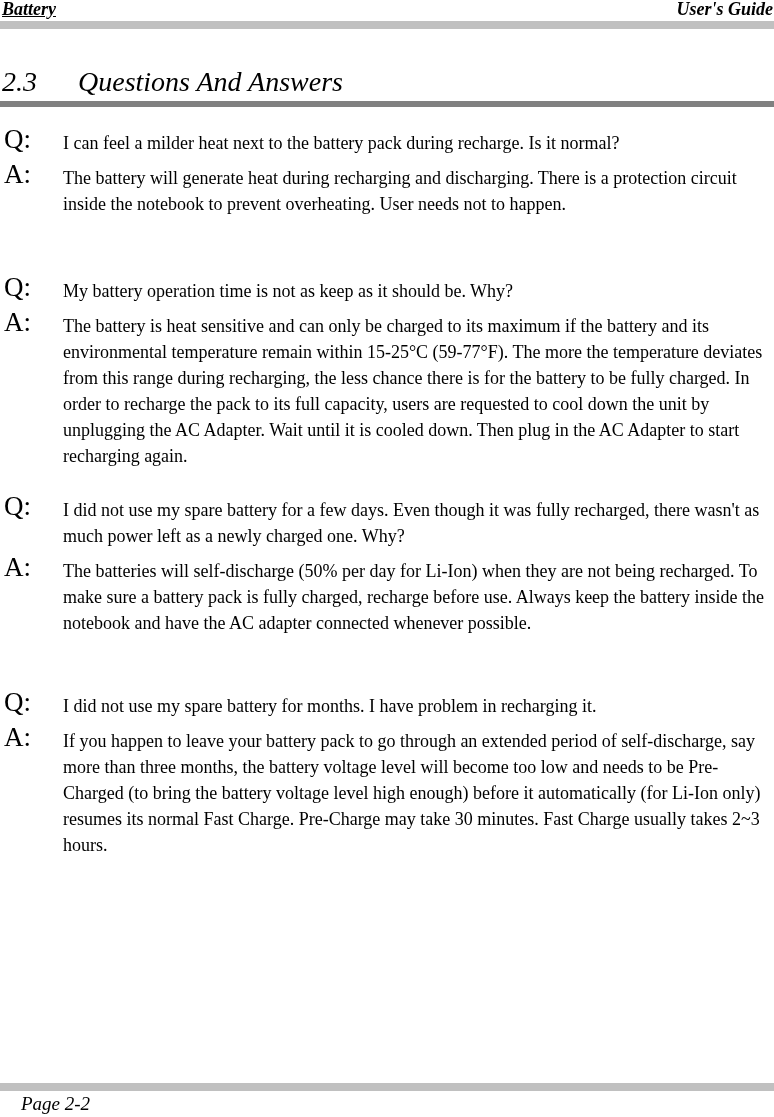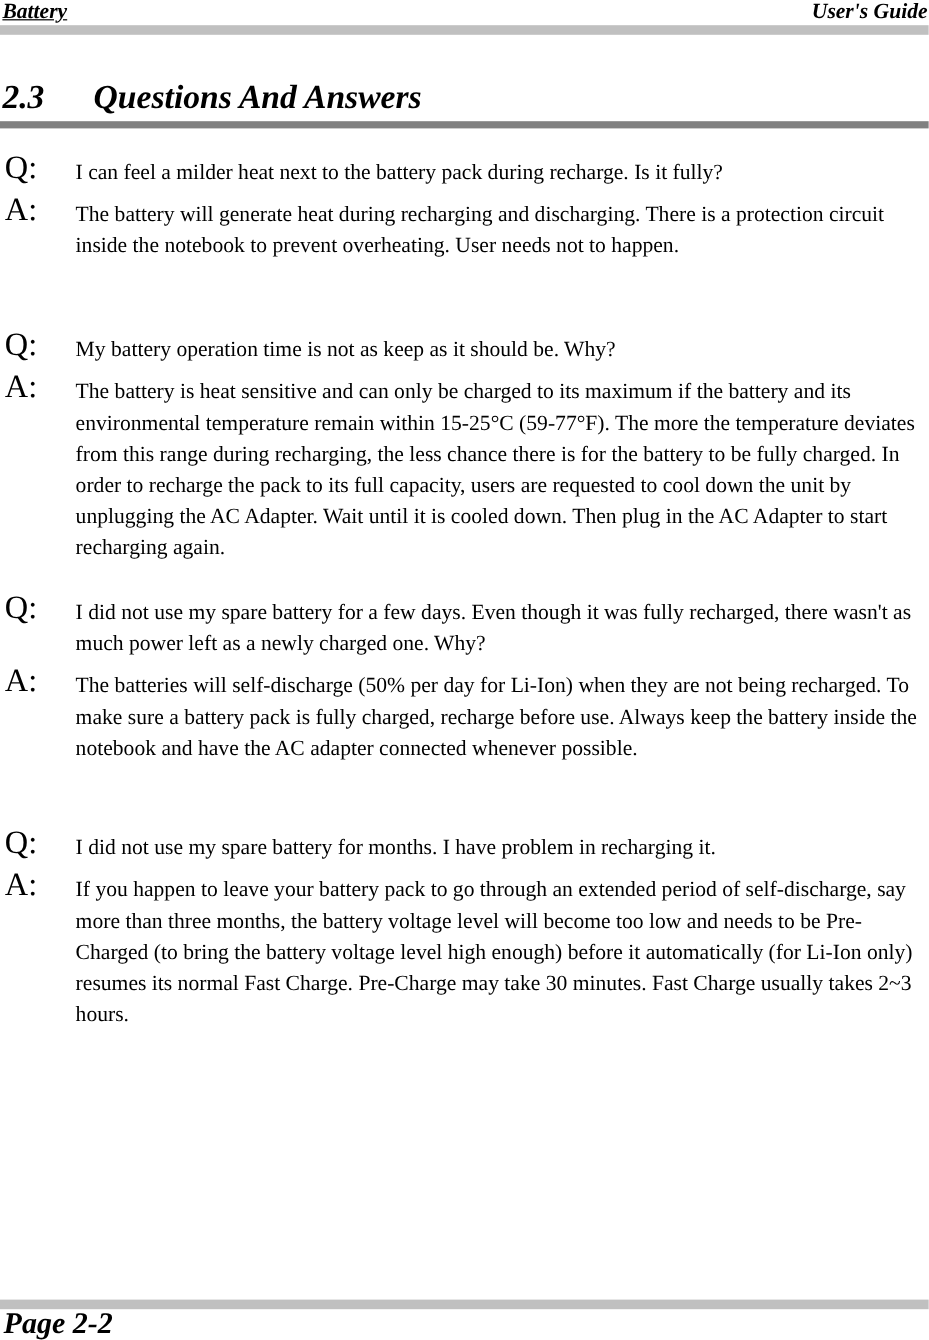--- a/index.html
+++ b/index.html
@@ -11,54 +11,53 @@
     position: absolute; top: -1px; font-size: 18px; font-weight: bold; font-style: italic;
     line-height: 20px;
   }
   .hdr-left { left: 2px; text-decoration: underline; }
   .hdr-right { right: 1px; }
   .hdr-bar { position: absolute; left: 0; top: 21px; width: 774px; height: 8px; background: #c0c0c0; }
 
   .section-title {
     position: absolute; left: 2px; top: 64px; font-size: 28px; font-style: italic; line-height: 36px;
     white-space: nowrap;
-    font-weight: bold;
   }
   .section-title .num { display: inline-block; width: 76px; }
   .section-rule { position: absolute; left: 0; top: 101px; width: 774px; height: 6px; background: #808080; }
 
   .qa { position: absolute; left: 0; width: 774px; }
   .row { position: relative; }
   .label {
     position: absolute; left: 4px; font-size: 27px; line-height: 30px; top: -6px;
   }
   .text {
     margin-left: 63px; width: 706px; font-size: 18px; line-height: 26px; white-space: normal;
   }
   .text b { font-weight: normal; }
 
   .ftr-bar { position: absolute; left: 0; top: 1083px; width: 774px; height: 8px; background: #c0c0c0; }
-  .ftr-text { position: absolute; left: 3px; top: 1093px; font-size: 25px; font-style: italic; line-height: 22px; font-weight: bold; }
+  .ftr-text { position: absolute; left: 21px; top: 1093px; font-size: 19px; font-style: italic; line-height: 22px; }
 </style>
 </head>
 <body>
 
 <div class="hdr-left">Battery</div>
 <div class="hdr-right">User's Guide</div>
 <div class="hdr-bar"></div>
 
 <div class="section-title">
   <span class="num">2.3</span><span>Questions And Answers</span>
 </div>
 <div class="section-rule"></div>
 
 <div class="qa" style="top:130px;">
   <div class="row">
     <span class="label">Q:</span>
-    <div class="text"><span>I can feel a milder heat next to the </span><b>battery pack</b><span> during recharge. Is it fully?</span></div>
+    <div class="text"><span>I can feel a milder heat next to the </span><b>battery pack</b><span> during recharge. Is it normal?</span></div>
   </div>
   <div class="row" style="margin-top:9px;">
     <span class="label">A:</span>
     <div class="text"><span>The battery will generate heat during recharging and discharging. There is a protection circuit inside the </span><b>notebook</b><span> to prevent overheating. User needs not to happen.</span></div>
   </div>
 </div>
 
 <div class="qa" style="top:278px;">
   <div class="row">
     <span class="label">Q:</span>

